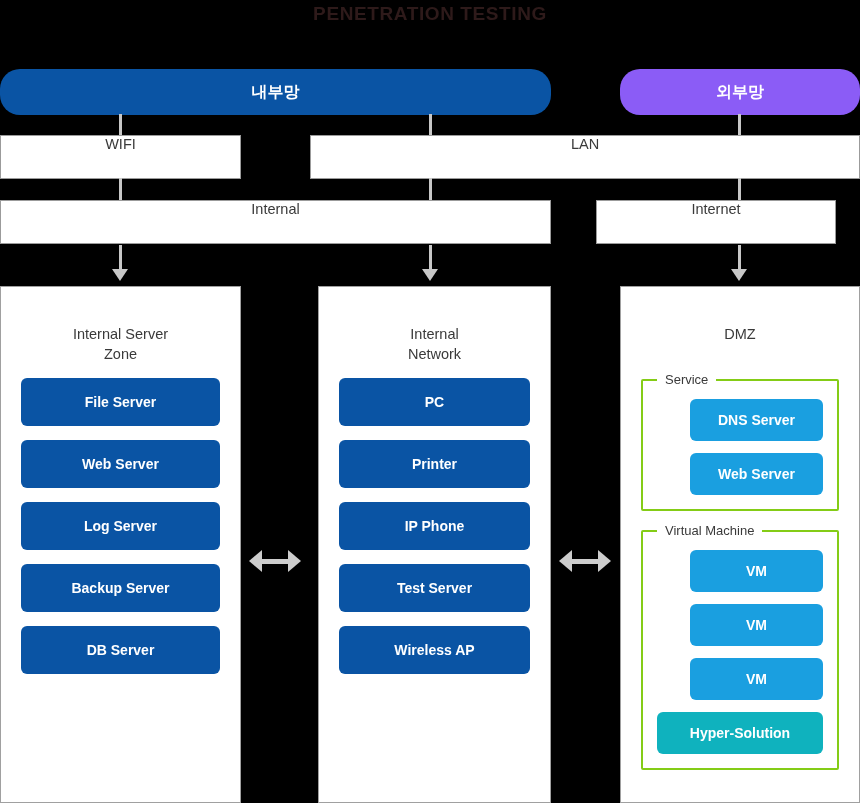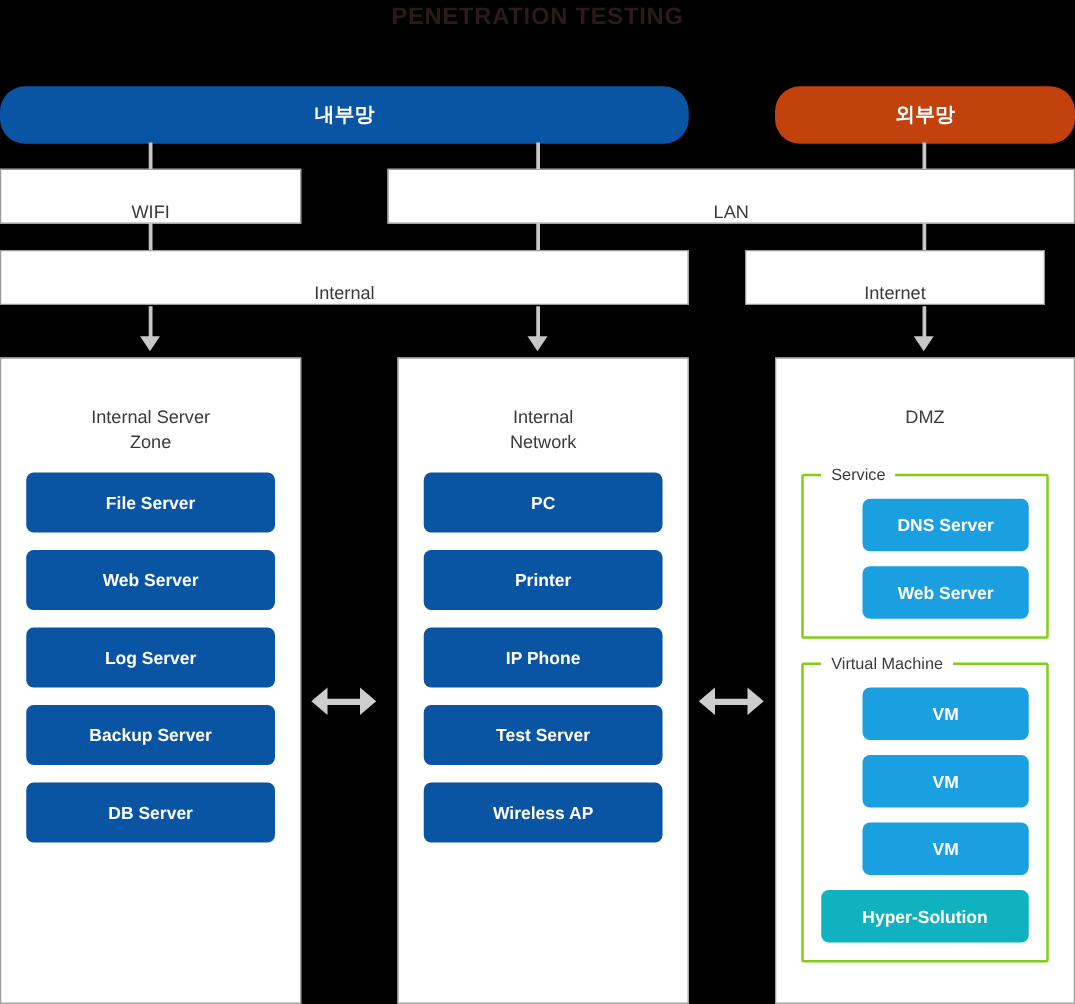--- a/index.html
+++ b/index.html
@@ -31,29 +31,29 @@
     height: 46px;
     display: flex;
     align-items: center;
     justify-content: center;
     color: #ffffff;
     font-size: 16px;
     font-weight: bold;
     border-radius: 20px;
   }
   #bar-internal { left: 0;   top: 69px; width: 551px; background: #0A54A4; }
-  #bar-external { left: 620px; top: 69px; width: 240px; background: #c2410c; }
+  #bar-external { left: 620px; top: 69px; width: 240px; background: #8b5cf6; }
 
   
   .wbox {
     position: absolute;
     background: #ffffff;
     border: 1px solid #9b9b9b;
     display: flex;
-    align-items: flex-end;
+    align-items: flex-start;
     justify-content: center;
     color: #3a3a3a;
     font-size: 14.5px;
   }
   #box-wifi     { left: 0;     top: 135px; width: 241px; height: 44px; }
   #box-lan      { left: 310px; top: 135px; width: 550px; height: 44px; }
   #box-internal { left: 0;     top: 200px; width: 551px; height: 44px; }
   #box-internet { left: 596px; top: 200px; width: 240px; height: 44px; }
 
   

